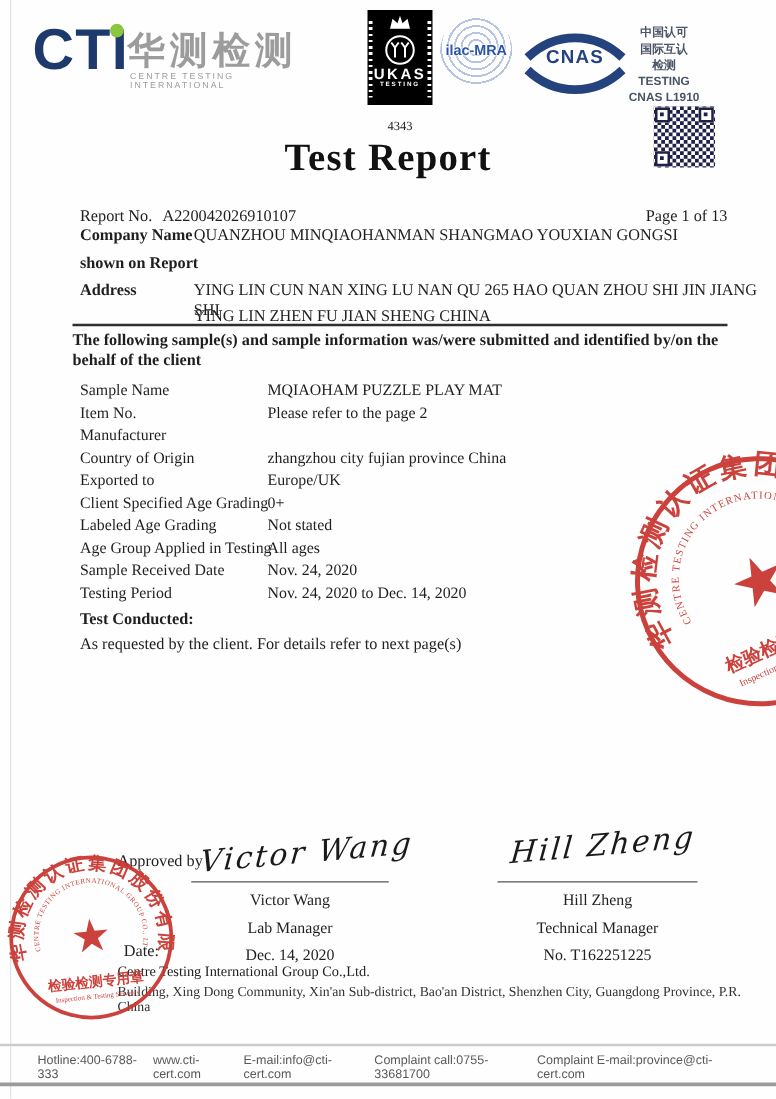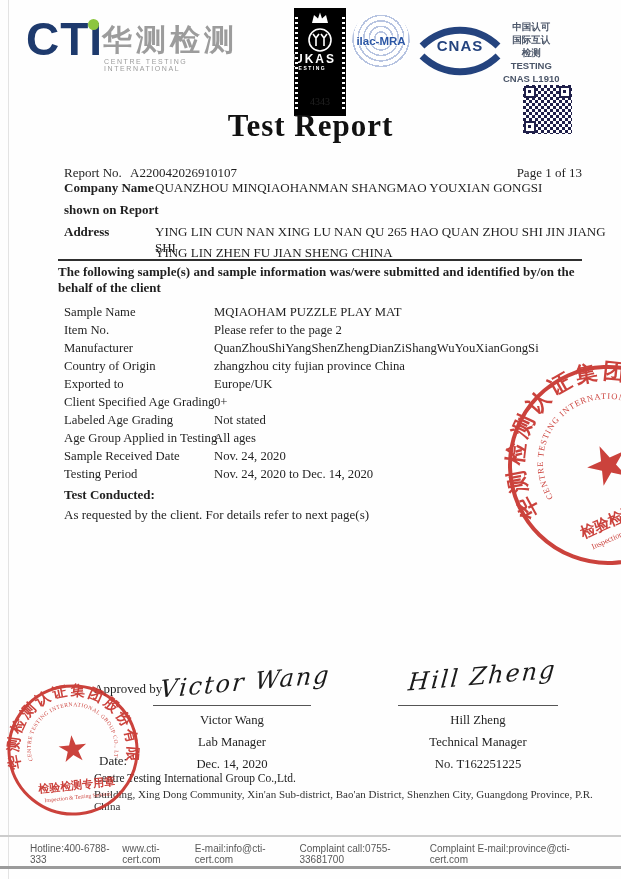--- a/index.html
+++ b/index.html
@@ -16,22 +16,22 @@
   .logo-cti { position:absolute; left:0; top:-4px; font-family:"Liberation Sans",sans-serif;
     font-weight:bold; font-size:46px; letter-spacing:1px; color:#1e3a6d; }
   .logo-dot { position:absolute; left:62px; top:3px; width:11px; height:11px;
     border-radius:50%; background:#8cc63f; }
   .logo-cn { position:absolute; left:76px; top:4px; font-size:30px; color:#9c9c9c;
     letter-spacing:4px; font-weight:bold; }
   .logo-sub { position:absolute; left:78px; top:42px; font-family:"Liberation Sans",sans-serif;
     font-size:7px; letter-spacing:1.6px; color:#9c9c9c; }
 
   
-  .ukas { left:294px; top:8px; width:52px; height:108px; background:#000;
-    color:#fff; text-align:left; }
+  .ukas { left:294px; top:8px; width:52px; height:76px; background:#000;
+    color:#fff; text-align:center; }
   .ukas:before, .ukas:after { content:""; position:absolute; top:6px; bottom:6px; width:3px;
     background:repeating-linear-gradient(#000 0 3px, #fff 3px 5px); }
   .ukas:before { left:1px; } .ukas:after { right:1px; }
   .ukas svg { display:block; margin:3px auto 0; }
   .ukas-name { font-family:"Liberation Sans",sans-serif; font-weight:bold;
     font-size:12px; letter-spacing:2px; line-height:12px; }
   .ukas-sub { font-family:"Liberation Sans",sans-serif; font-weight:bold;
     font-size:5px; letter-spacing:1.5px; line-height:7px; }
   .ukas-num { left:294px; top:96px; width:52px; text-align:center; font-size:10px; color:#222; }
 
@@ -183,21 +183,20 @@
   <div class="sample-row" style="top:293px;">
     <span class="lbl">Sample Name</span>
     <span class="val">MQIAOHAM PUZZLE PLAY MAT</span>
   </div>
   <div class="sample-row" style="top:311px;">
     <span class="lbl">Item No.</span>
     <span class="val">Please refer to the page 2</span>
   </div>
   <div class="sample-row" style="top:329px;">
     <span class="lbl">Manufacturer</span>
-    <span class="val">QuanZhouShiYangShenZhengDianZiShangWuYouXianGongSi</span>
   </div>
   <div class="sample-row" style="top:347px;">
     <span class="lbl">Country of Origin</span>
     <span class="val">zhangzhou city fujian province China</span>
   </div>
   <div class="sample-row" style="top:365px;">
     <span class="lbl">Exported to</span>
     <span class="val">Europe/UK</span>
   </div>
   <div class="sample-row" style="top:383px;">

